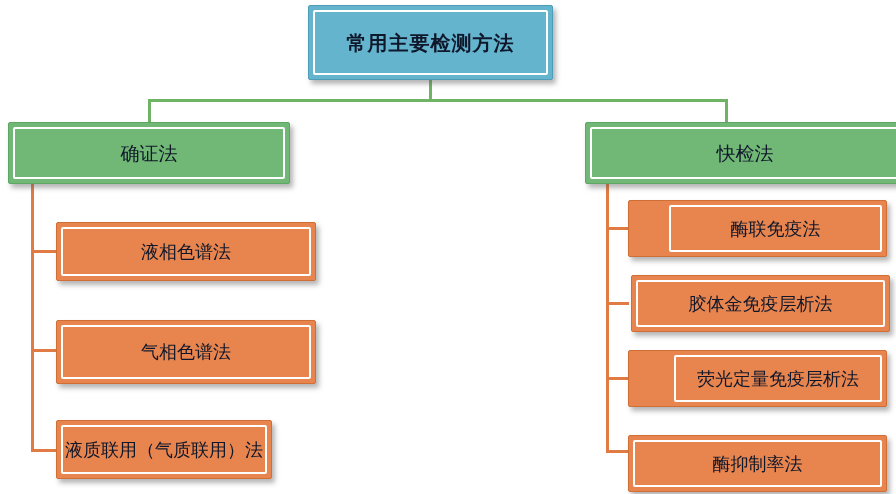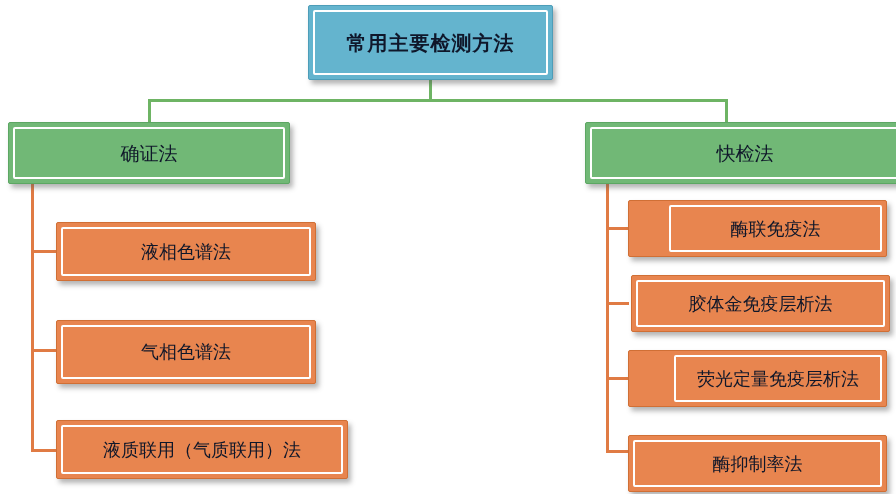--- a/index.html
+++ b/index.html
@@ -68,21 +68,21 @@
   <div class="node orange" style="left:56px; top:222px; width:260px; height:59px;">
     <div class="inner">
         <span>液相色谱法</span>
       </div>
   </div>
   <div class="node orange" style="left:56px; top:320px; width:260px; height:64px;">
     <div class="inner">
         <span>气相色谱法</span>
       </div>
   </div>
-  <div class="node orange" style="left:56px; top:420px; width:292px; height:59px;">
+  <div class="node orange" style="left:56px; top:420px; width:216px; height:59px;">
     <div class="inner">
         <span>液质联用（气质联用）法</span>
       </div>
   </div>
 
   <div class="node orange" style="left:628px; top:200px; width:259px; height:57px;padding-left:40px;">
     <div class="inner">
         <span>酶联免疫法</span>
       </div>
   </div>

